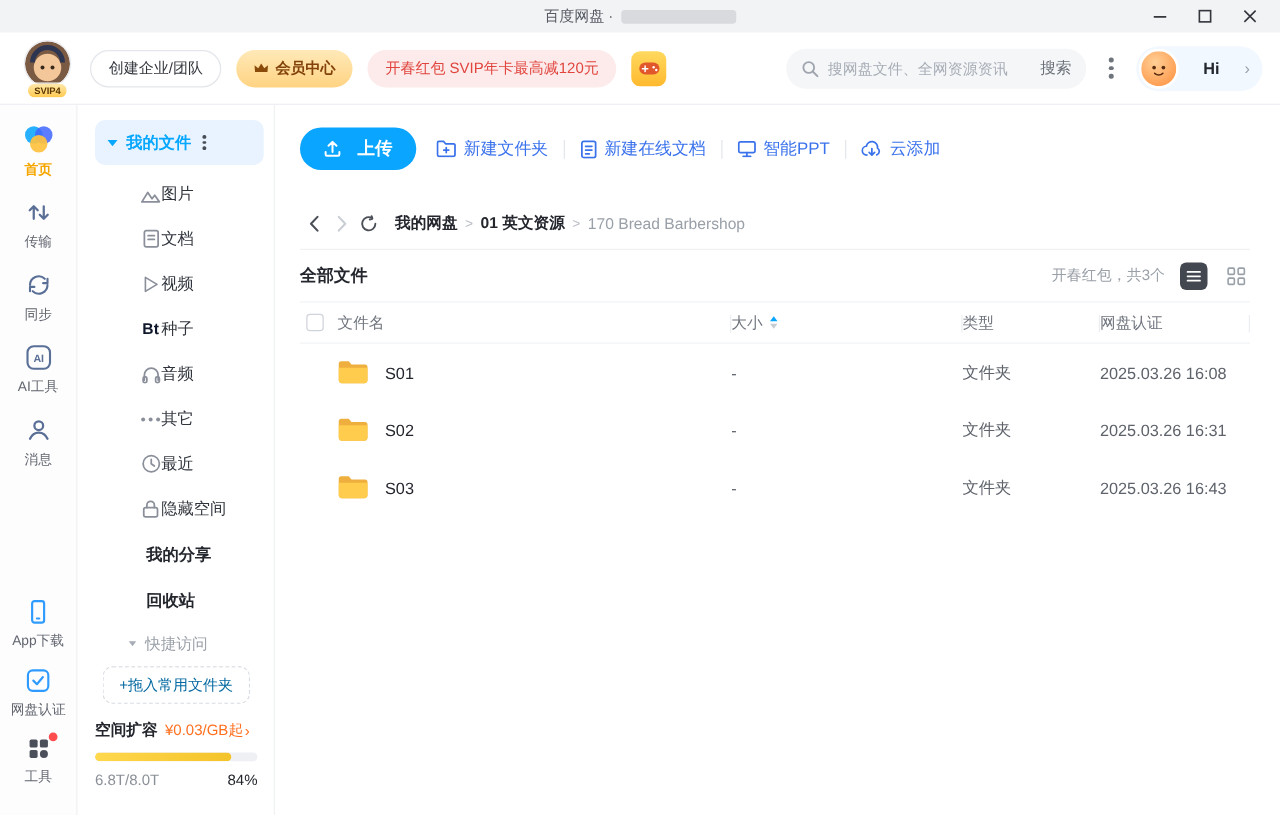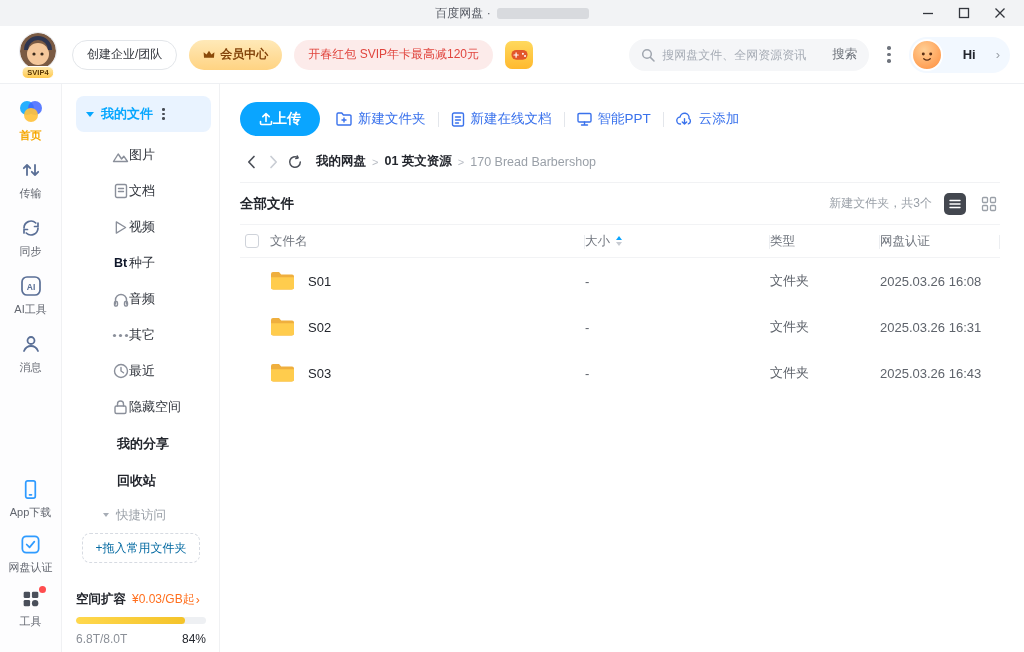--- a/index.html
+++ b/index.html
@@ -54,37 +54,37 @@
   .caret-blue{width:0;height:0;border-left:4px solid transparent;border-right:4px solid transparent;border-top:5px solid #06a7ff}
   .caret-gray{width:0;height:0;border-left:3.5px solid transparent;border-right:3.5px solid transparent;border-top:4.5px solid #a7adb6}
   .mini-kebab{display:flex;flex-direction:column;gap:2px;margin-left:2px}
   .mini-kebab i{width:2.6px;height:2.6px;border-radius:50%;background:#464b54}
   .sub-item{height:36px;display:flex;align-items:center;padding-left:36px;color:#30343c;cursor:pointer;flex:0 0 auto}
   .sub-item .ic{width:17px;display:flex;justify-content:center}
   .bt-txt{font-size:12.5px;color:#0f172a;font-weight:bold}
   .bold-item{height:37px;display:flex;align-items:center;padding-left:41px;font-weight:bold;color:#23262d;cursor:pointer;flex:0 0 auto}
   .quick{height:32px;display:flex;align-items:center;gap:7px;padding-left:27px;color:#9aa0a8;font-size:12.5px;cursor:pointer;flex:0 0 auto}
   .dragbox{margin:2px 0 0 6px;width:118px;height:30px;border:1px dashed #d7dbe2;border-radius:8px;display:flex;align-items:center;justify-content:center;color:#0369a1;font-size:12px;cursor:pointer;flex:0 0 auto}
-  .expand-row{margin-top:28px;display:flex;align-items:center;gap:6px;cursor:pointer;flex:0 0 auto}
+  .expand-row{margin-top:13px;display:flex;align-items:center;gap:6px;cursor:pointer;flex:0 0 auto}
   .expand-label{font-weight:bold;color:#23262d;font-size:12.5px}
   .expand-price{color:#ff6f1e;font-size:12px;display:flex;align-items:center;gap:1px}
   .progress-track{margin-top:9px;height:7px;background:#eef0f3;border-radius:4px;overflow:hidden;width:130px;flex:0 0 auto}
   .progress-fill{height:100%;background:linear-gradient(90deg,#ffd84d,#f4c32a);border-radius:4px}
   .storage-row{margin-top:8px;display:flex;justify-content:space-between;width:130px;font-size:12px;flex:0 0 auto}
   .storage-used{color:#8b9098}
   .storage-pct{color:#23262d}
 
   
   .main{flex:1;min-width:0;padding:18px 24px 0 20px;display:flex;flex-direction:column}
   .toolbar{display:flex;align-items:center;gap:16px;flex:0 0 auto}
-  .upload-btn{height:34px;border-radius:17px;background:#0aa5ff;color:#fff;display:flex;align-items:center;gap:0;padding:12px 19px;font-size:14px;font-weight:bold;border:none;cursor:pointer;font-family:inherit}
+  .upload-btn{height:34px;border-radius:17px;background:#0aa5ff;color:#fff;display:flex;align-items:center;gap:13px;padding:12px 19px;font-size:14px;font-weight:bold;border:none;cursor:pointer;font-family:inherit}
   .tool-group{display:flex;align-items:center;gap:12px}
   .tool-btn{display:flex;align-items:center;gap:6px;color:#3a72ec;font-size:13.5px;cursor:pointer;background:none;border:none;font-family:inherit;white-space:nowrap}
   .tb-divider{width:1px;height:15px;background:#e3e6eb}
-  .crumbs-row{margin-top:17px;display:flex;align-items:center;flex:0 0 auto}
+  .crumbs-row{margin-top:34px;display:flex;align-items:center;flex:0 0 auto}
   .nav-arrow{display:flex;align-items:center;justify-content:center;width:22px;cursor:pointer}
   .crumbs{display:flex;align-items:center;margin-left:10px;font-size:12.5px;white-space:nowrap}
   .crumb-b{font-weight:bold;color:#23262d;cursor:pointer}
   .crumb-cur{color:#9aa0a8}
   .crumb-sep{color:#b8bcc4;margin:0 6px;font-size:11px}
   .list-head{margin-top:12px;border-top:1px solid #f1f2f4;height:42px;display:flex;align-items:center;justify-content:space-between;flex:0 0 auto}
   .section-title{font-size:13.5px;font-weight:bold;color:#23262d}
   .head-right{display:flex;align-items:center;gap:12px}
   .load-status{font-size:12px;color:#9aa0a8}
   .view-list{width:22px;height:22px;border-radius:5px;background:#43474f;display:flex;align-items:center;justify-content:center;cursor:pointer}
@@ -430,21 +430,21 @@
           <span class="crumb-sep">&gt;</span>
           <span class="crumb-b">01 英文资源</span>
           <span class="crumb-sep">&gt;</span>
           <span class="crumb-cur">170 Bread Barbershop</span>
         </span>
       </div>
 
       <div class="list-head">
         <span class="section-title">全部文件</span>
         <span class="head-right">
-          <span class="load-status">新建文件夹，共3个</span>
+          <span class="load-status">开春红包，共3个</span>
           <span class="view-list">
             <svg width="12" height="10" viewBox="0 0 12 10" fill="none" stroke="#fff" stroke-width="1.4" stroke-linecap="round">
                 <path d="M1 1.5h10M1 5h10M1 8.5h10"></path>
               </svg>
           </span>
           <span class="view-grid">
             <svg width="16" height="16" viewBox="0 0 16 16" fill="none" stroke="#9aa0a8" stroke-width="1.3">
               <rect x="1.5" y="1.5" width="5" height="5" rx="1"></rect>
                 <rect x="9.5" y="1.5" width="5" height="5" rx="1"></rect>
               <rect x="1.5" y="9.5" width="5" height="5" rx="1"></rect>

